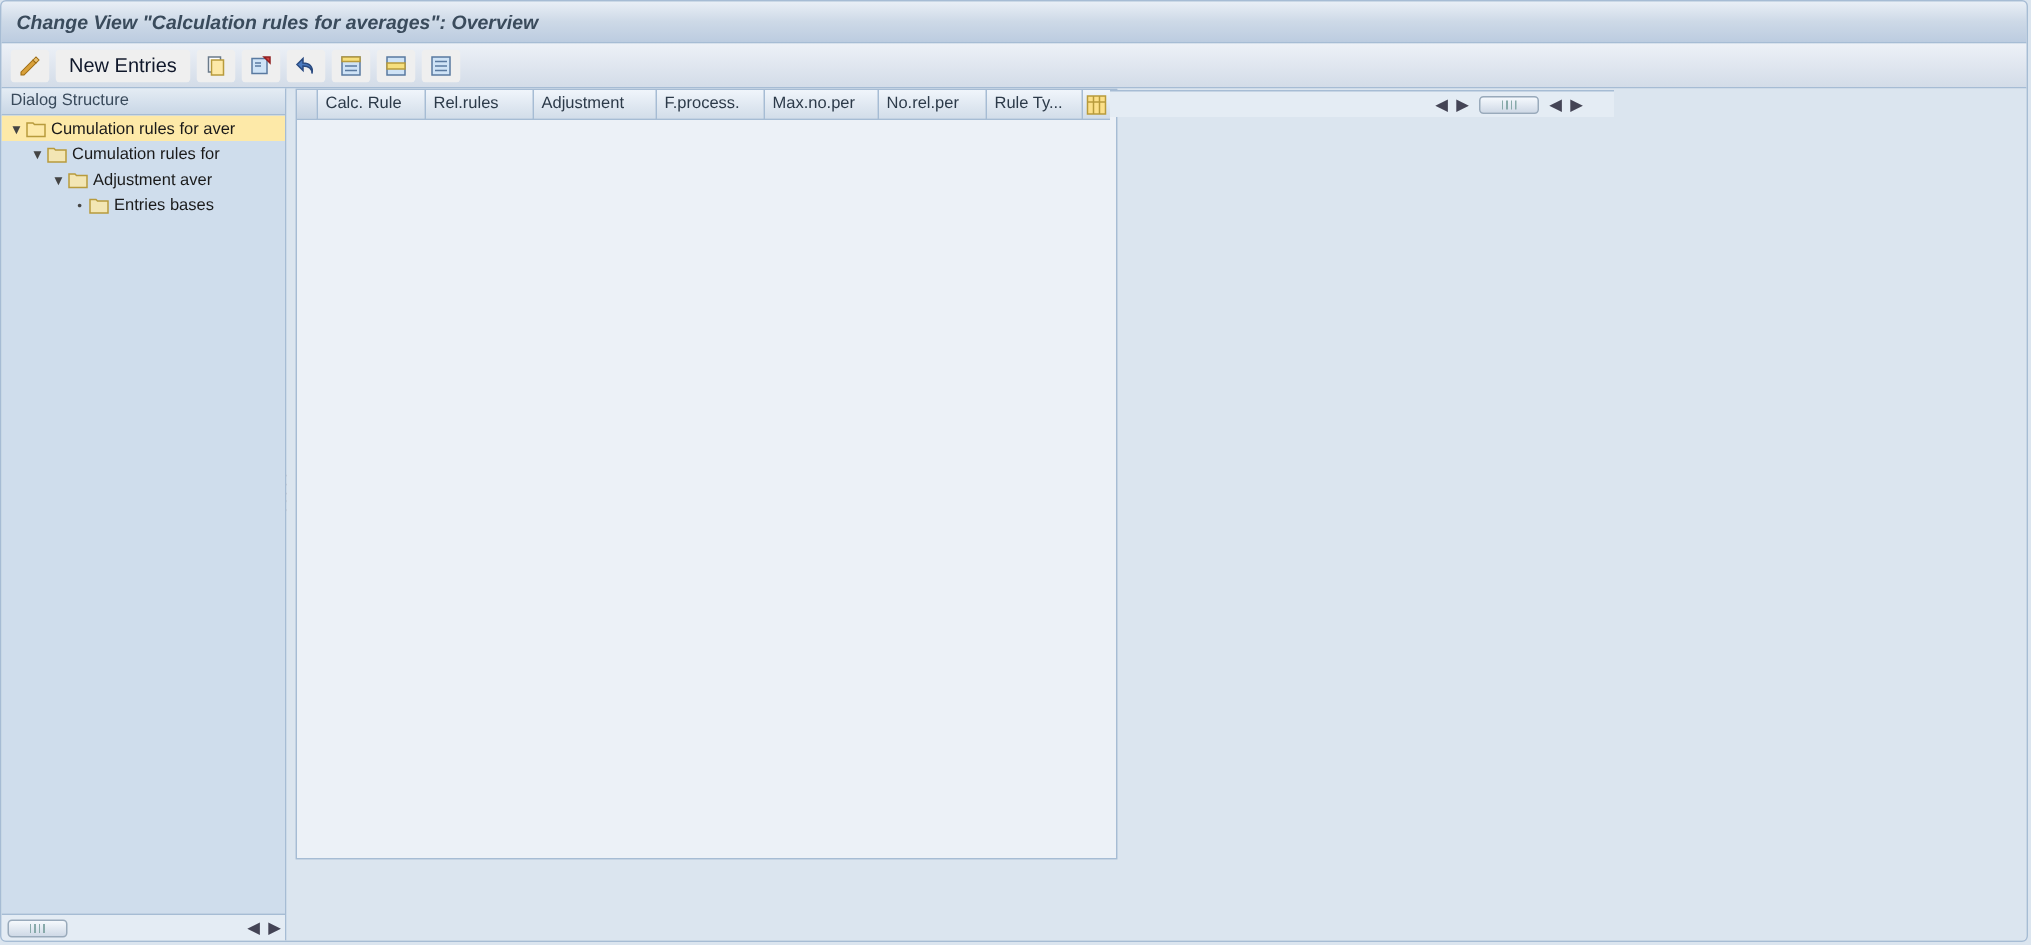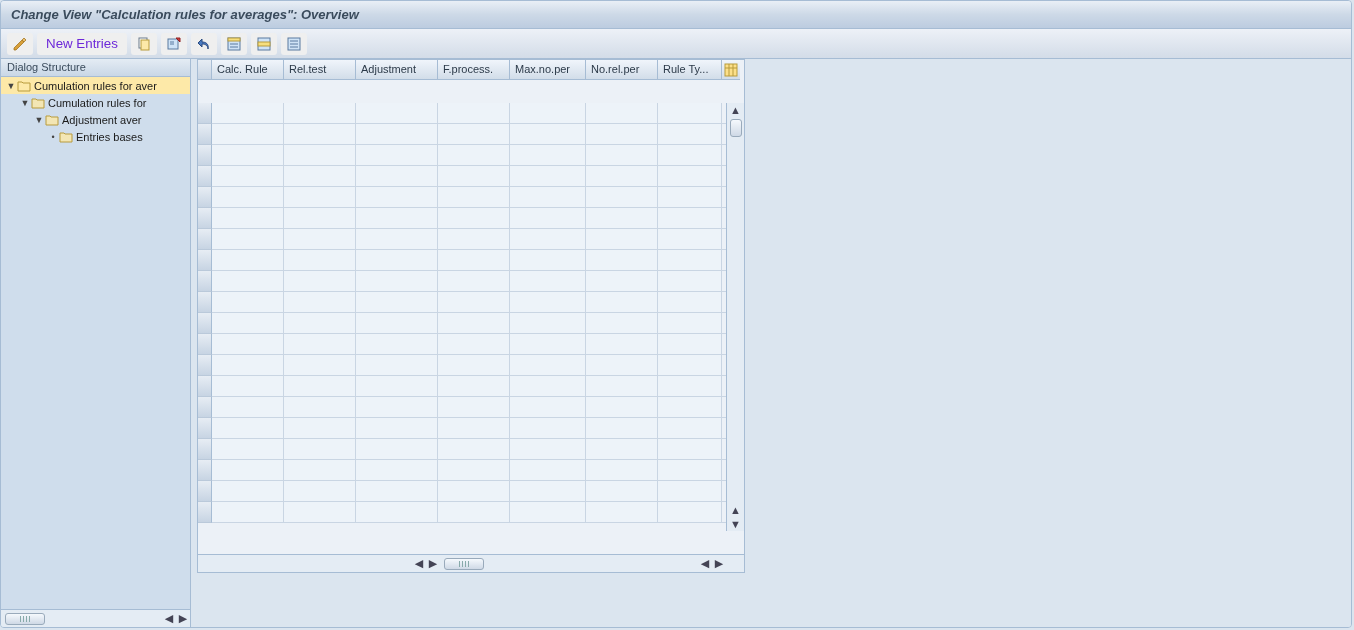--- a/index.html
+++ b/index.html
@@ -35,21 +35,21 @@
     display: flex; align-items: center;
     gap: 4px; padding: 0 6px;
     position: relative;
   }
   .tbtn {
     height: 22px; min-width: 22px;
     border: 1px solid transparent;
     border-radius: 3px;
     display: inline-flex; align-items: center; justify-content: center;
     padding: 0 4px;
-    color: #6d28d9;
+    color: #0f172a;
   }
   .tbtn.text { padding: 0 8px; }
   .watermark {
     position: absolute; left: 275px; top: 3px;
     font-size: 18px; font-weight: bold;
     color: rgba(230,150,90,0.55);
     letter-spacing: 0.5px;
     pointer-events: none;
   }
 
@@ -92,21 +92,21 @@
   .hthumb::before{content:"";display:block;width:10px;height:6px;background:repeating-linear-gradient(90deg,#8aa,#8aa 1px,transparent 1px,transparent 3px);}
   .vdots { position:absolute; right:-4px; top:45%; width:4px; height:28px; display:flex;flex-direction:column;justify-content:space-around;align-items:center; }
   .vdots span{width:2px;height:2px;background:#889;border-radius:50%;}
 
   .content { flex:1; background: #dbe5ef; position: relative; }
 
   
   .gridwrap {
     position:absolute; left: 6px; top: 0; width: 548px; height: 514px;
     border: 1px solid #a6bcd4; background:#ecf1f7;
-    display:flex; flex-direction:column;gap:23px;
+    display:flex; flex-direction:row;
   }
   .gridhead { display:flex; height: 20px; }
   .selcol { width: 14px; background: linear-gradient(#e7edf4,#c7d4e3); border-right:1px solid #a6bcd4; border-bottom:1px solid #a6bcd4; }
   .gh {
     height:20px; border-right:1px solid #a6bcd4; border-bottom:1px solid #a6bcd4;
     background: linear-gradient(#f0f5fb,#d2dde9);
     padding: 3px 5px 0 5px; color:#2c3a49; font-size:11px;
     overflow:hidden; white-space:nowrap;
   }
   .gh.c1{width:72px} .gh.c2{width:72px} .gh.c3{width:82px} .gh.c4{width:72px}
@@ -242,21 +242,21 @@
         <div class="harrow">▶</div>
       </div>
     </div>
 
     <div class="content">
 
       <div class="gridwrap">
         <div class="gridhead">
           <div class="selcol"></div>
           <div class="gh c1">Calc. Rule</div>
-          <div class="gh c2">Rel.test</div>
+          <div class="gh c2">Rel.rules</div>
           <div class="gh c3">Adjustment</div>
           <div class="gh c4">F.process.</div>
           <div class="gh c5">Max.no.per</div>
           <div class="gh c6">No.rel.per</div>
           <div class="gh c7">Rule Ty...</div>
           <div class="cfgcol">
             <svg viewBox="0 0 14 14">
                 <rect x="1" y="1" width="12" height="12" fill="#fce08a" stroke="#b89b3c"></rect>
                 <line x1="5" y1="1" x2="5" y2="13" stroke="#b89b3c"></line>
                 <line x1="9" y1="1" x2="9" y2="13" stroke="#b89b3c"></line>

